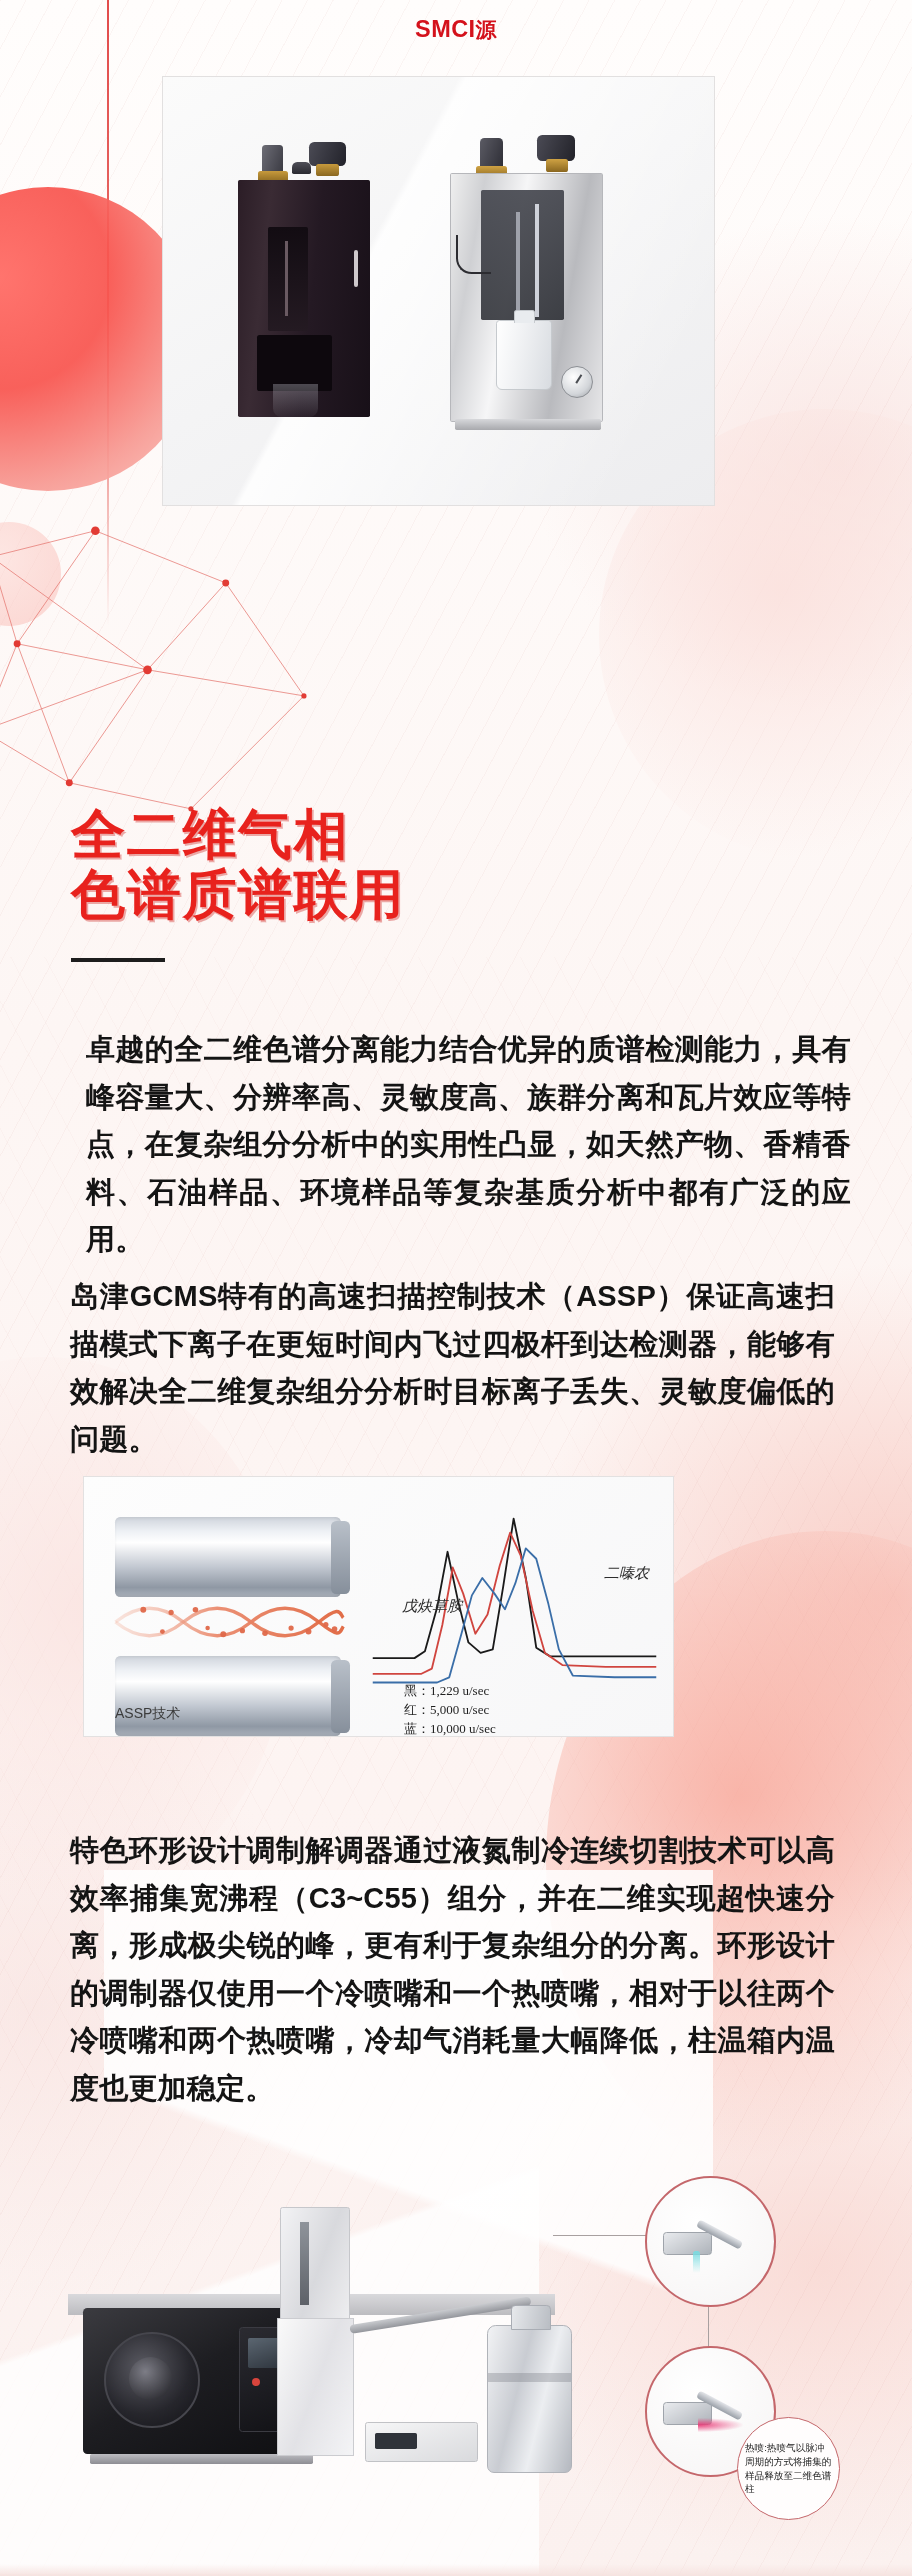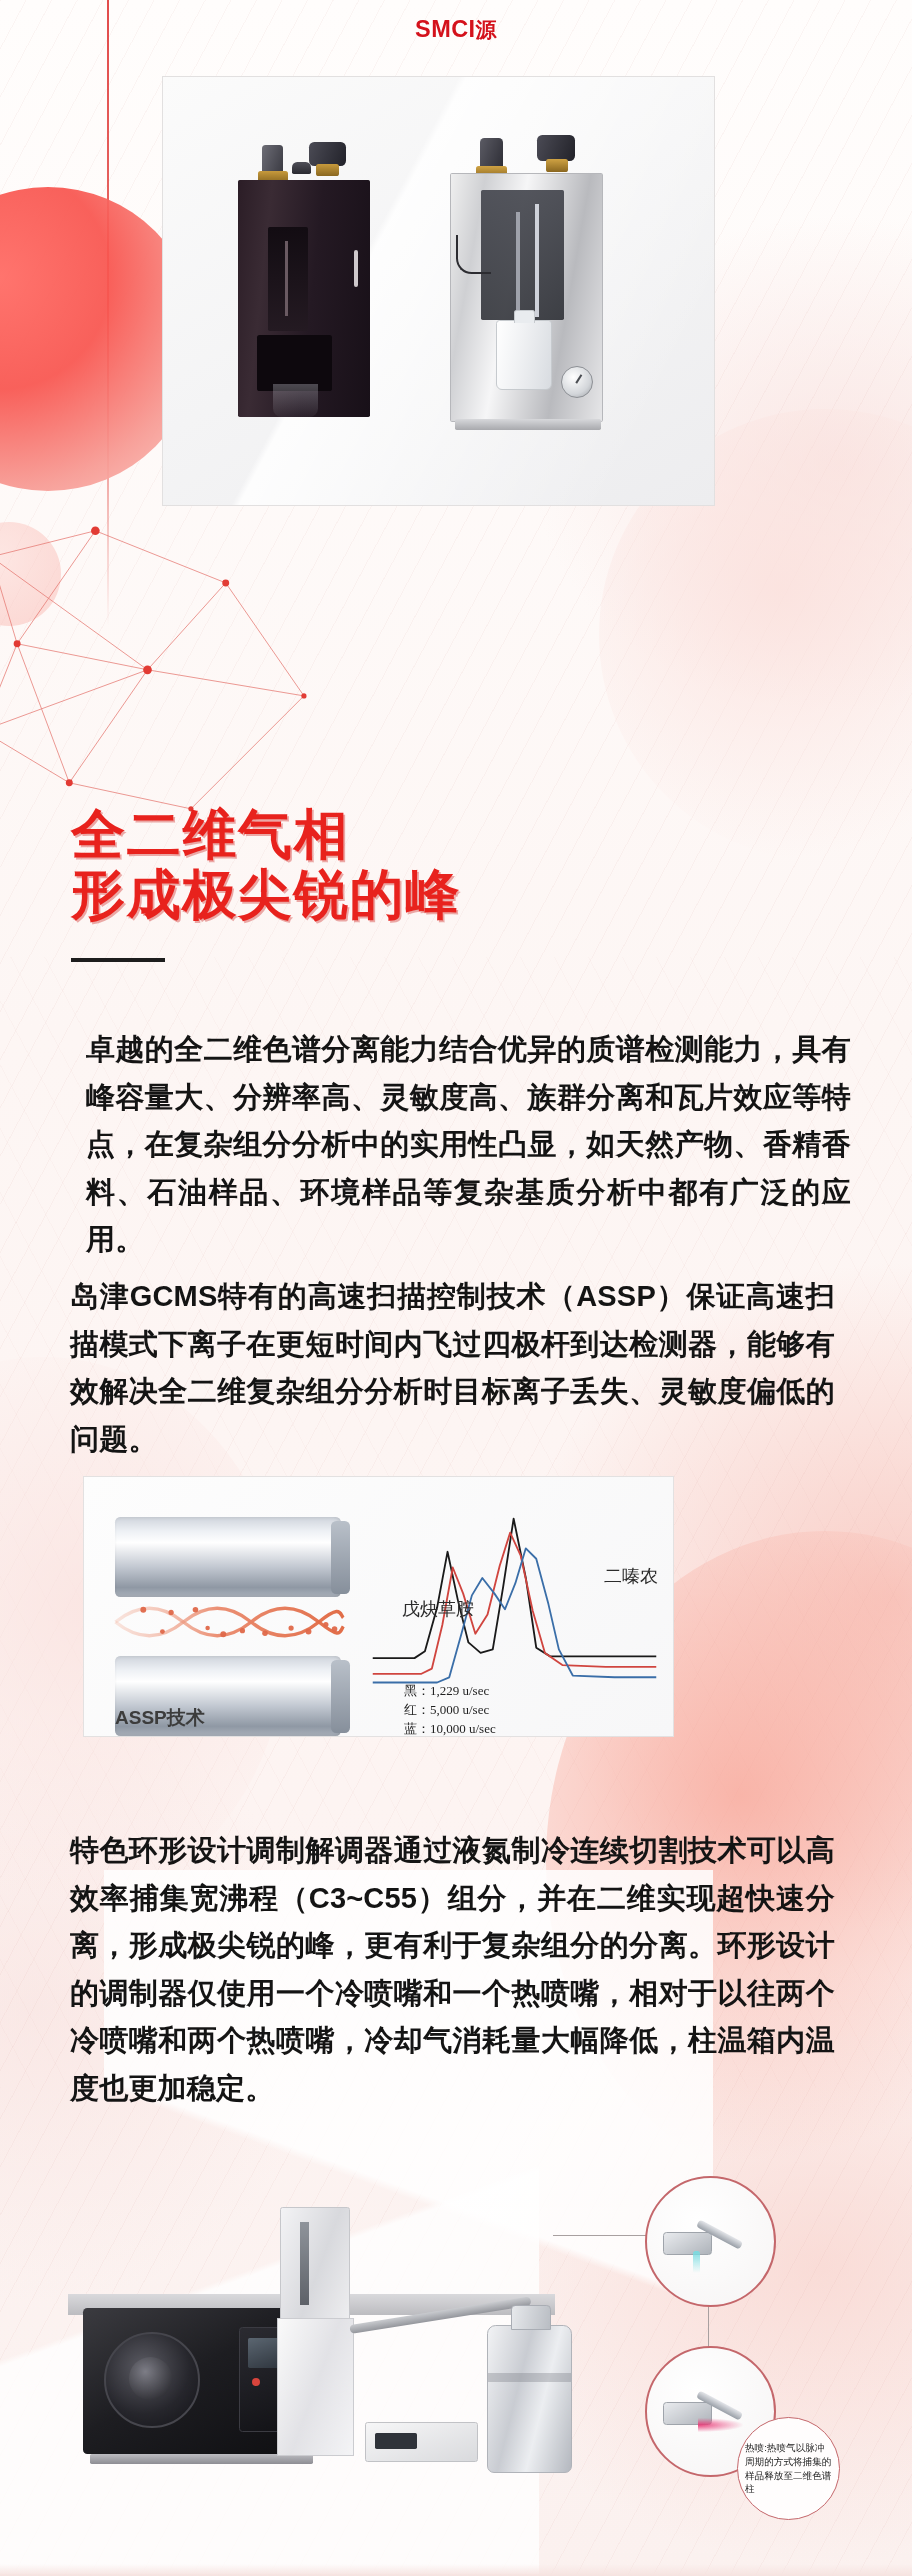--- a/index.html
+++ b/index.html
@@ -189,24 +189,24 @@
     background:linear-gradient(180deg,#cfd4dc 0%,#eef1f5 18%,#ffffff 32%,#c3c9d2 62%,#8f98a4 88%,#aab1bb 100%);
     box-shadow:inset -1.7px 0 4.3px rgba(0,0,0,.12);
   }
   .tube::after{
     content:""; position:absolute; right:-8.7px; top:3.5px; width:19px; height:73px; border-radius:5.2px;
     background:linear-gradient(180deg,#b9c0c9,#868f9b);
   }
   .tube-top{ top:40px; }
   .tube-bot{ top:179px; }
   .helix{ position:absolute; left:28px; top:125px; width:233px; height:40px; }
-  .assp-label{ position:absolute; left:31px; top:228px; font-size:19px; color:#3c3c3c; font-weight:bold; }
+  .assp-label{ position:absolute; left:31px; top:228px; font-size:14px; color:#3c3c3c; font-weight:normal; }
 
   .chart{ position:absolute; left:287px; top:26px; width:287px; height:183px; }
-  .chart-lbl{ position:absolute; font-size:18px; color:#2c2c2c; }
+  .chart-lbl{ position:absolute; font-size:15px; color:#2c2c2c;font-style:italic; }
   .lbl-peak1{ left:318px; top:120px; }
   .lbl-peak2{ left:520px; top:87px; }
   .legend{ position:absolute; left:320px; top:205px; font-size:13px; color:#1f1f1f;
     font-family:"Liberation Serif","DejaVu Serif",serif; line-height:1.46; }
 
   
   .bottom{
     position:absolute; left:0; top:2172px; width:912px; height:383px; z-index:5;
   }
   .bench{
@@ -377,21 +377,21 @@
       <div class="d2-gauge"></div>
       <div class="d2-foot"></div>
     </div>
   </div>
 </div>
 <div class="cap cap-left">Outside view</div>
 <div class="cap cap-right">Inside view</div>
 
 <h1 class="title">
   <span>全二维气相</span><br>
-  <span>形成极尖锐的峰</span>
+  <span>色谱质谱联用</span>
 </h1>
 <div class="rule"></div>
 
 <p class="para" id="p1">卓越的全二维色谱分离能力结合优异的质谱检测能力，具有峰容量大、分辨率高、灵敏度高、族群分离和瓦片效应等特点，在复杂组分分析中的实用性凸显，如天然产物、香精香料、石油样品、环境样品等复杂基质分析中都有广泛的应用。</p>
 <p class="para" id="p2">岛津GCMS特有的高速扫描控制技术（ASSP）保证高速扫描模式下离子在更短时间内飞过四极杆到达检测器，能够有效解决全二维复杂组分分析时目标离子丢失、灵敏度偏低的问题。</p>
 
 <div class="assp">
   <div class="tube tube-top"></div>
   <svg class="helix" viewBox="0 0 268 46">
     <defs>

